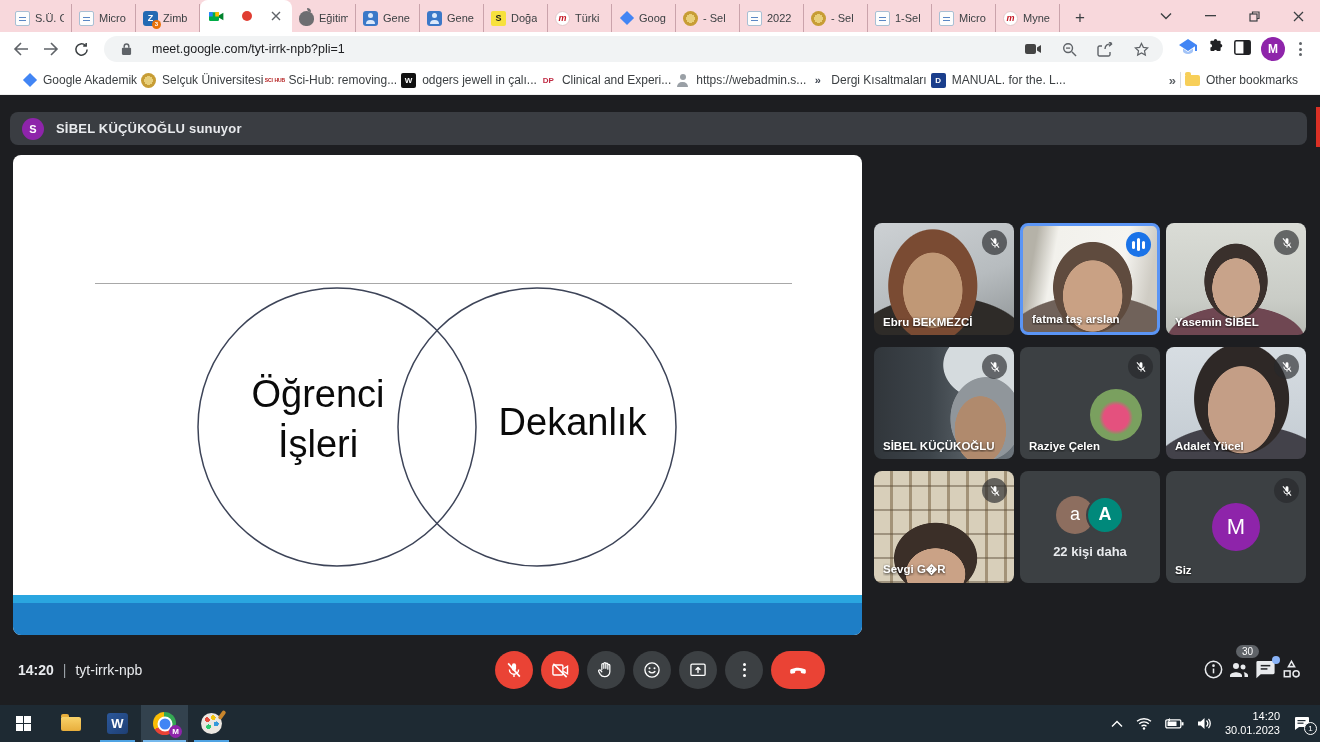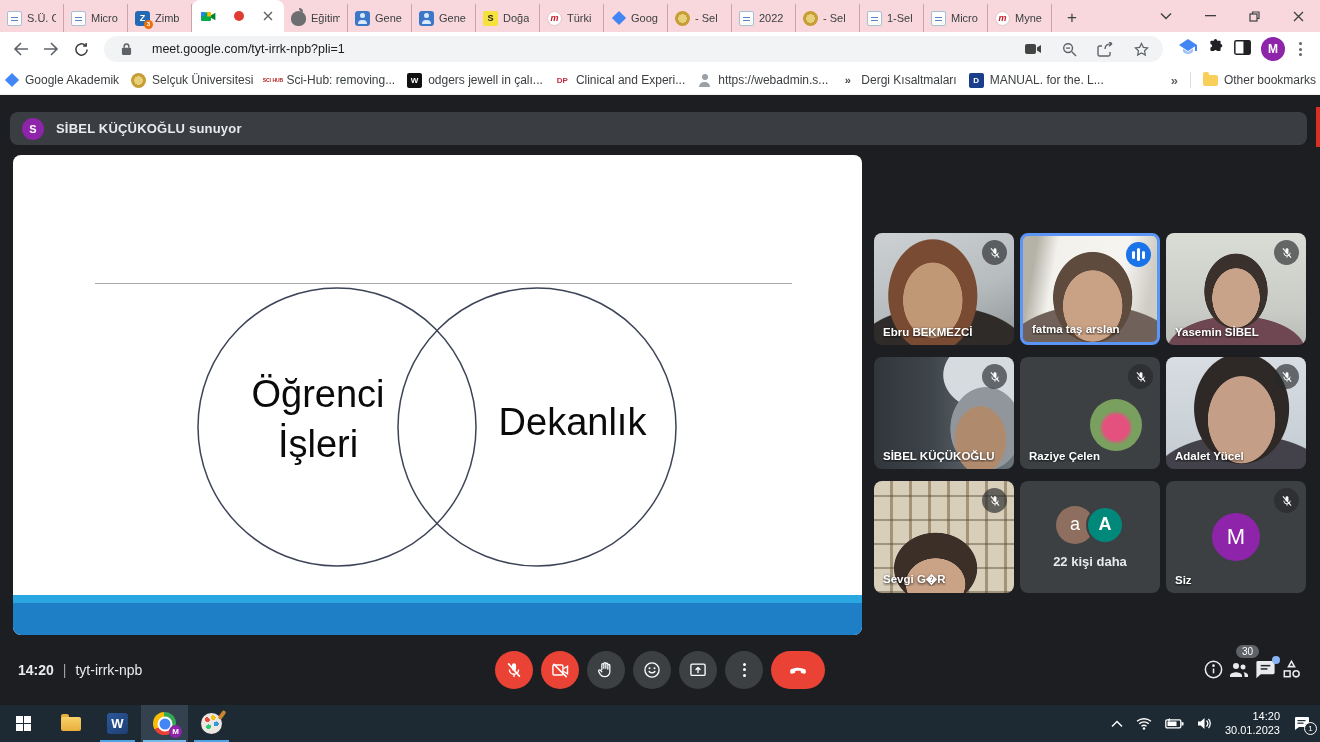--- a/index.html
+++ b/index.html
@@ -1,21 +1,21 @@
 <!DOCTYPE html>
 <html><head>
 <meta charset="utf-8">
 <style>
   *{margin:0;padding:0;box-sizing:border-box}
   html,body{width:1320px;height:742px;overflow:hidden;font-family:"Liberation Sans",sans-serif}
   .screen{position:relative;width:1320px;height:742px;background:#1d1e21}
 
   
   .tabstrip{position:absolute;top:0;left:0;width:100%;height:32px;background:#f8d8dc;display:flex;align-items:flex-end}
-  .tabs{display:flex;align-items:flex-end;height:32px;}
+  .tabs{display:flex;align-items:flex-end;height:32px;padding-left:8px}
   .tab{width:64px;height:28px;display:flex;align-items:center;gap:5px;padding:0 7px;border-right:1px solid #caa3ab;cursor:default;overflow:hidden}
   .tab .tlabel{font-size:11px;color:#3c4043;white-space:nowrap;overflow:hidden}
   .tab.active{width:92px;height:32px;background:#fff;border-radius:8px 8px 0 0;border-right:none;justify-content:space-between;padding:0 9px}
   .fav{width:15px;height:15px;flex:none;display:flex;align-items:center;justify-content:center;font-size:9px;font-weight:bold;position:relative;border-radius:3px}
   .fav-doc{background:#fdfdfd;border:1px solid #a9c0d4;border-radius:2px}
   .fav-doc::before{content:"";display:block;width:7px;height:6px;background:repeating-linear-gradient(0deg,#5b87c5 0 1px,transparent 1px 3px)}
   .fav-zimbra{background:#2469b3;color:#fff;border-radius:3px}
   .fav-badge{position:absolute;right:-3px;bottom:-3px;width:9px;height:9px;background:#e8710a;color:#fff;font-size:6px;border-radius:50%;display:flex;align-items:center;justify-content:center}
   .fav-apple{background:#6d6e71;border-radius:50% 50% 45% 45%}
   .fav-apple::before{content:"";position:absolute;top:-3px;left:8px;width:4px;height:4px;background:#6d6e71;border-radius:0 100% 0 100%}
@@ -38,21 +38,21 @@
   .navbtn{width:26px;height:26px;border-radius:50%;display:flex;align-items:center;justify-content:center;flex:none}
   .omnibox{flex:1;height:26px;margin:0 6px;background:#f1f3f4;border-radius:13px;display:flex;align-items:center;padding:0 12px;gap:16px}
   .url{font-size:12.5px;color:#202124;flex:1}
   .omni-ic{width:20px;height:20px;display:flex;align-items:center;justify-content:center;flex:none}
   .ext-area{display:flex;align-items:center;gap:10px;padding:0 6px}
   .avatar-m{width:24px;height:24px;border-radius:50%;background:#8e24aa;color:#fff;font-size:12px;font-weight:bold;display:flex;align-items:center;justify-content:center}
   .kebab{display:flex;flex-direction:column;gap:2.5px;padding:4px}
   .kebab i{width:3px;height:3px;border-radius:50%;background:#5f6368}
 
   
-  .bookmarks{position:absolute;top:66px;left:0;width:100%;height:29px;background:#fff;display:flex;align-items:center;padding:0 4px;gap:12px;border-bottom:1px solid #eee}
+  .bookmarks{position:absolute;top:66px;left:0;width:100%;height:29px;background:#fff;display:flex;align-items:center;padding:0 22px;gap:4px;border-bottom:1px solid #eee}
   .bmk{display:flex;align-items:center;gap:6px;font-size:12px;color:#3c4043;white-space:nowrap}
   .bic{width:15px;height:15px;flex:none;display:flex;align-items:center;justify-content:center;font-size:8px;font-weight:bold;position:relative;border-radius:2px}
   .bic-diamond::before{content:"";width:10px;height:10px;background:#4285f4;transform:rotate(45deg)}
   .bic-selcuk{background:radial-gradient(circle,#e8cf7a 0 40%,#c79d35 41% 100%);border-radius:50%}
   .bic-scihub{color:#b31b1b;font-size:5px;line-height:1;text-align:center;font-weight:bold}
   .bic-w{background:#111;color:#fff}
   .bic-dp{color:#c02942;font-size:8px}
   .bic-person{background:transparent}
   .bic-person::before{content:"";width:6px;height:6px;border-radius:50%;background:#9aa0a6;position:absolute;top:1px;left:4.5px}
   .bic-person::after{content:"";width:11px;height:5px;border-radius:5px 5px 0 0;background:#9aa0a6;position:absolute;bottom:1px;left:2px}
@@ -76,21 +76,21 @@
   .slide-title{position:absolute;left:82px;top:66px;font-size:37px;font-weight:300;color:#3f3f3f;letter-spacing:.5px}
   .slide-rule{position:absolute;left:82px;top:128px;width:697px;height:1px;background:#a8a8a8}
   .venn{position:absolute;left:0;top:0;width:849px;height:480px}
   .venn-label{position:absolute;text-align:center;color:#0a0a0a;font-size:38px;line-height:1.32}
   .venn-left{left:180px;top:214px;width:250px}
   .venn-right{left:452px;top:242px;width:215px}
   .slide-bar-light{position:absolute;left:0;top:440px;width:100%;height:8px;background:#2aa6e0}
   .slide-bar-dark{position:absolute;left:0;top:448px;width:100%;height:32px;background:#1e7ec6}
 
   
-  .grid{position:absolute;left:874px;top:138px;width:433px;height:433px;display:grid;grid-template-columns:repeat(3,140px);grid-template-rows:repeat(3,112px);gap:12px 6px}
+  .grid{position:absolute;left:874px;top:128px;width:433px;height:433px;display:grid;grid-template-columns:repeat(3,140px);grid-template-rows:repeat(3,112px);gap:12px 6px}
   .tile{position:relative;border-radius:8px;overflow:hidden;background:#3c4043}
   .tile.speaking{border:3px solid #5b95f5}
   .pname{position:absolute;left:9px;bottom:7px;color:#fff;font-size:11.5px;font-weight:bold;text-shadow:0 1px 3px rgba(0,0,0,.9);max-width:120px;white-space:nowrap;overflow:hidden}
   .micoff{position:absolute;top:7px;right:7px;width:25px;height:25px;border-radius:50%;background:rgba(38,40,43,.65);display:flex;align-items:center;justify-content:center}
   .speakbadge{position:absolute;top:6px;right:6px;width:25px;height:25px;border-radius:50%;background:#1a73e8;display:flex;align-items:center;justify-content:center;gap:2px}
   .speakbadge i{width:3px;background:#fff;border-radius:2px}
   .speakbadge i:nth-child(1){height:8px}.speakbadge i:nth-child(2){height:13px}.speakbadge i:nth-child(3){height:8px}
   .t-ebru{background:radial-gradient(ellipse 30px 38px at 42% 60%,#c09876 98%,transparent),radial-gradient(ellipse 45px 57px at 42% 56%,#7a4b33 98%,transparent),radial-gradient(ellipse 88px 48px at 48% 108%,#2e2b28 98%,transparent),linear-gradient(160deg,#cdd1d4 0%,#b7bcbf 55%,#8f9496 100%)}
   .t-fatma{background:radial-gradient(ellipse 30px 36px at 52% 66%,#c9a184 98%,transparent),radial-gradient(ellipse 40px 46px at 52% 58%,#5f4b3e 98%,transparent),radial-gradient(ellipse 90px 50px at 52% 112%,#70625a 98%,transparent),linear-gradient(100deg,#b5b2a8 0%,#b5b2a8 10%,#f2f1ec 24%,#f5f4f0 70%,#cfccc4 90%)}
   .t-yasemin{background:radial-gradient(ellipse 24px 30px at 50% 58%,#c8a38a 98%,transparent),radial-gradient(ellipse 32px 38px at 50% 52%,#3a302c 98%,transparent),radial-gradient(ellipse 70px 36px at 50% 106%,#6f4752 98%,transparent),linear-gradient(180deg,#dadcd6 0%,#c9ccc6 70%,#b8bbb5 100%)}

